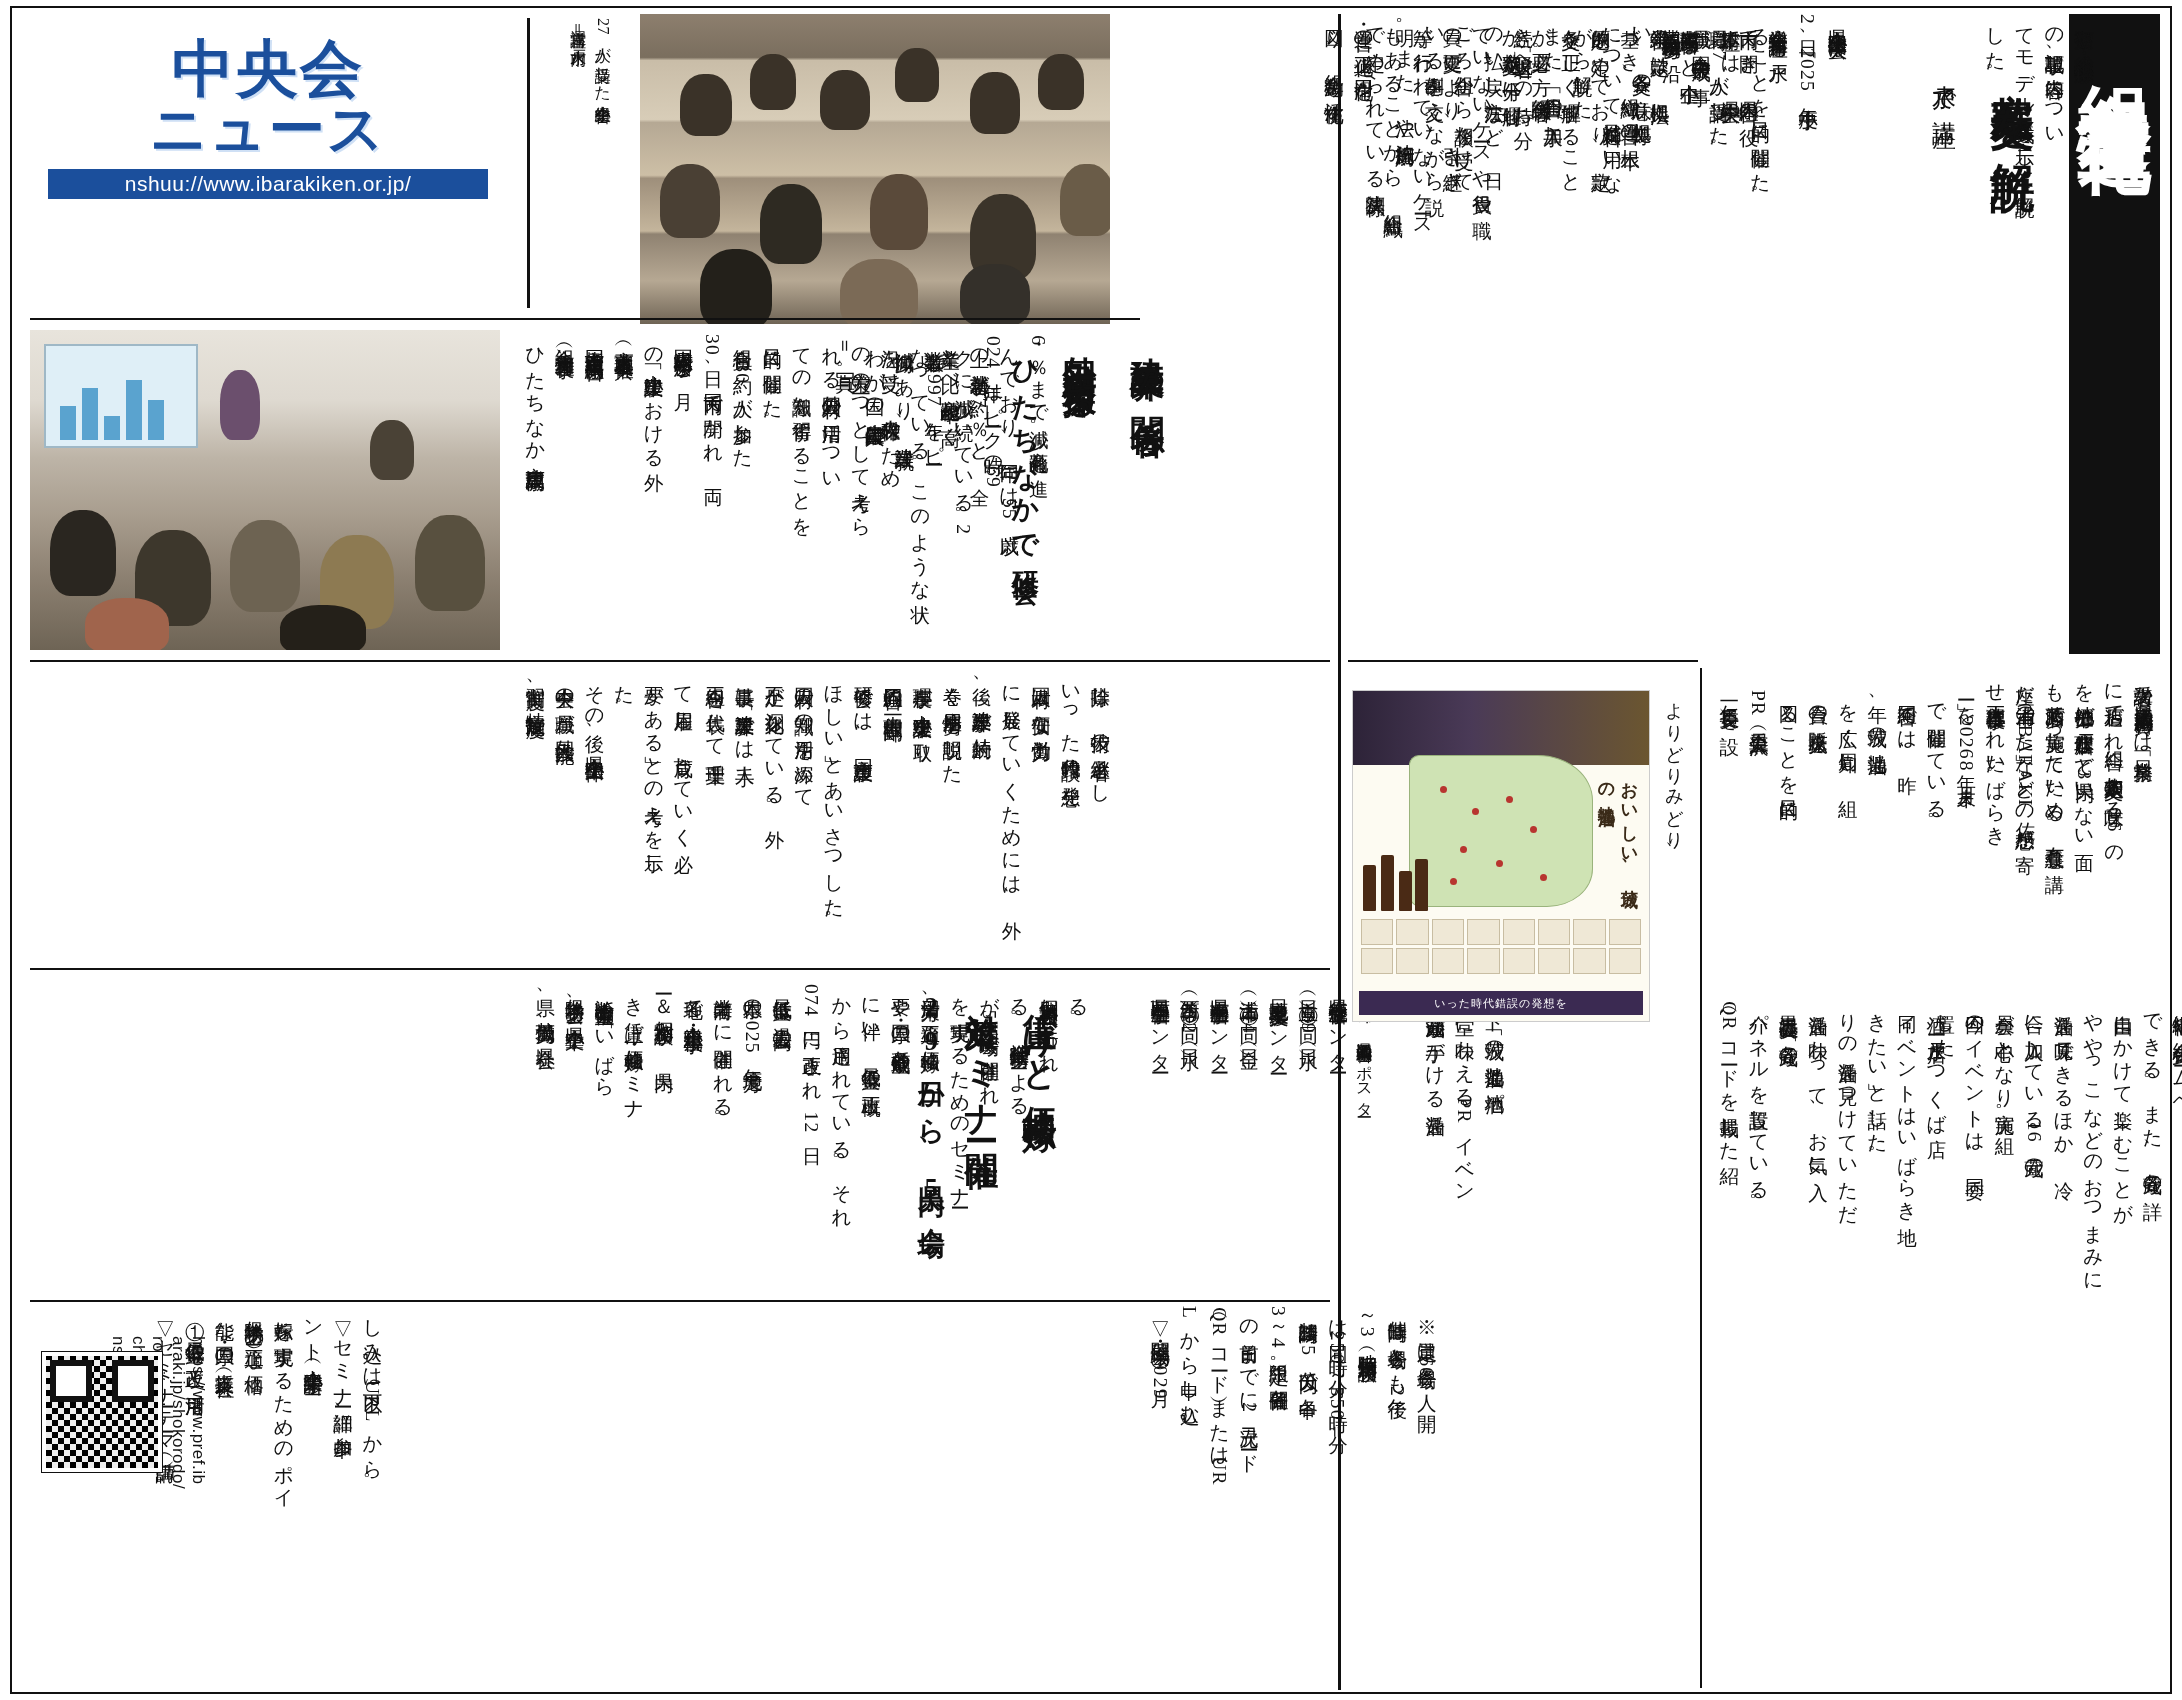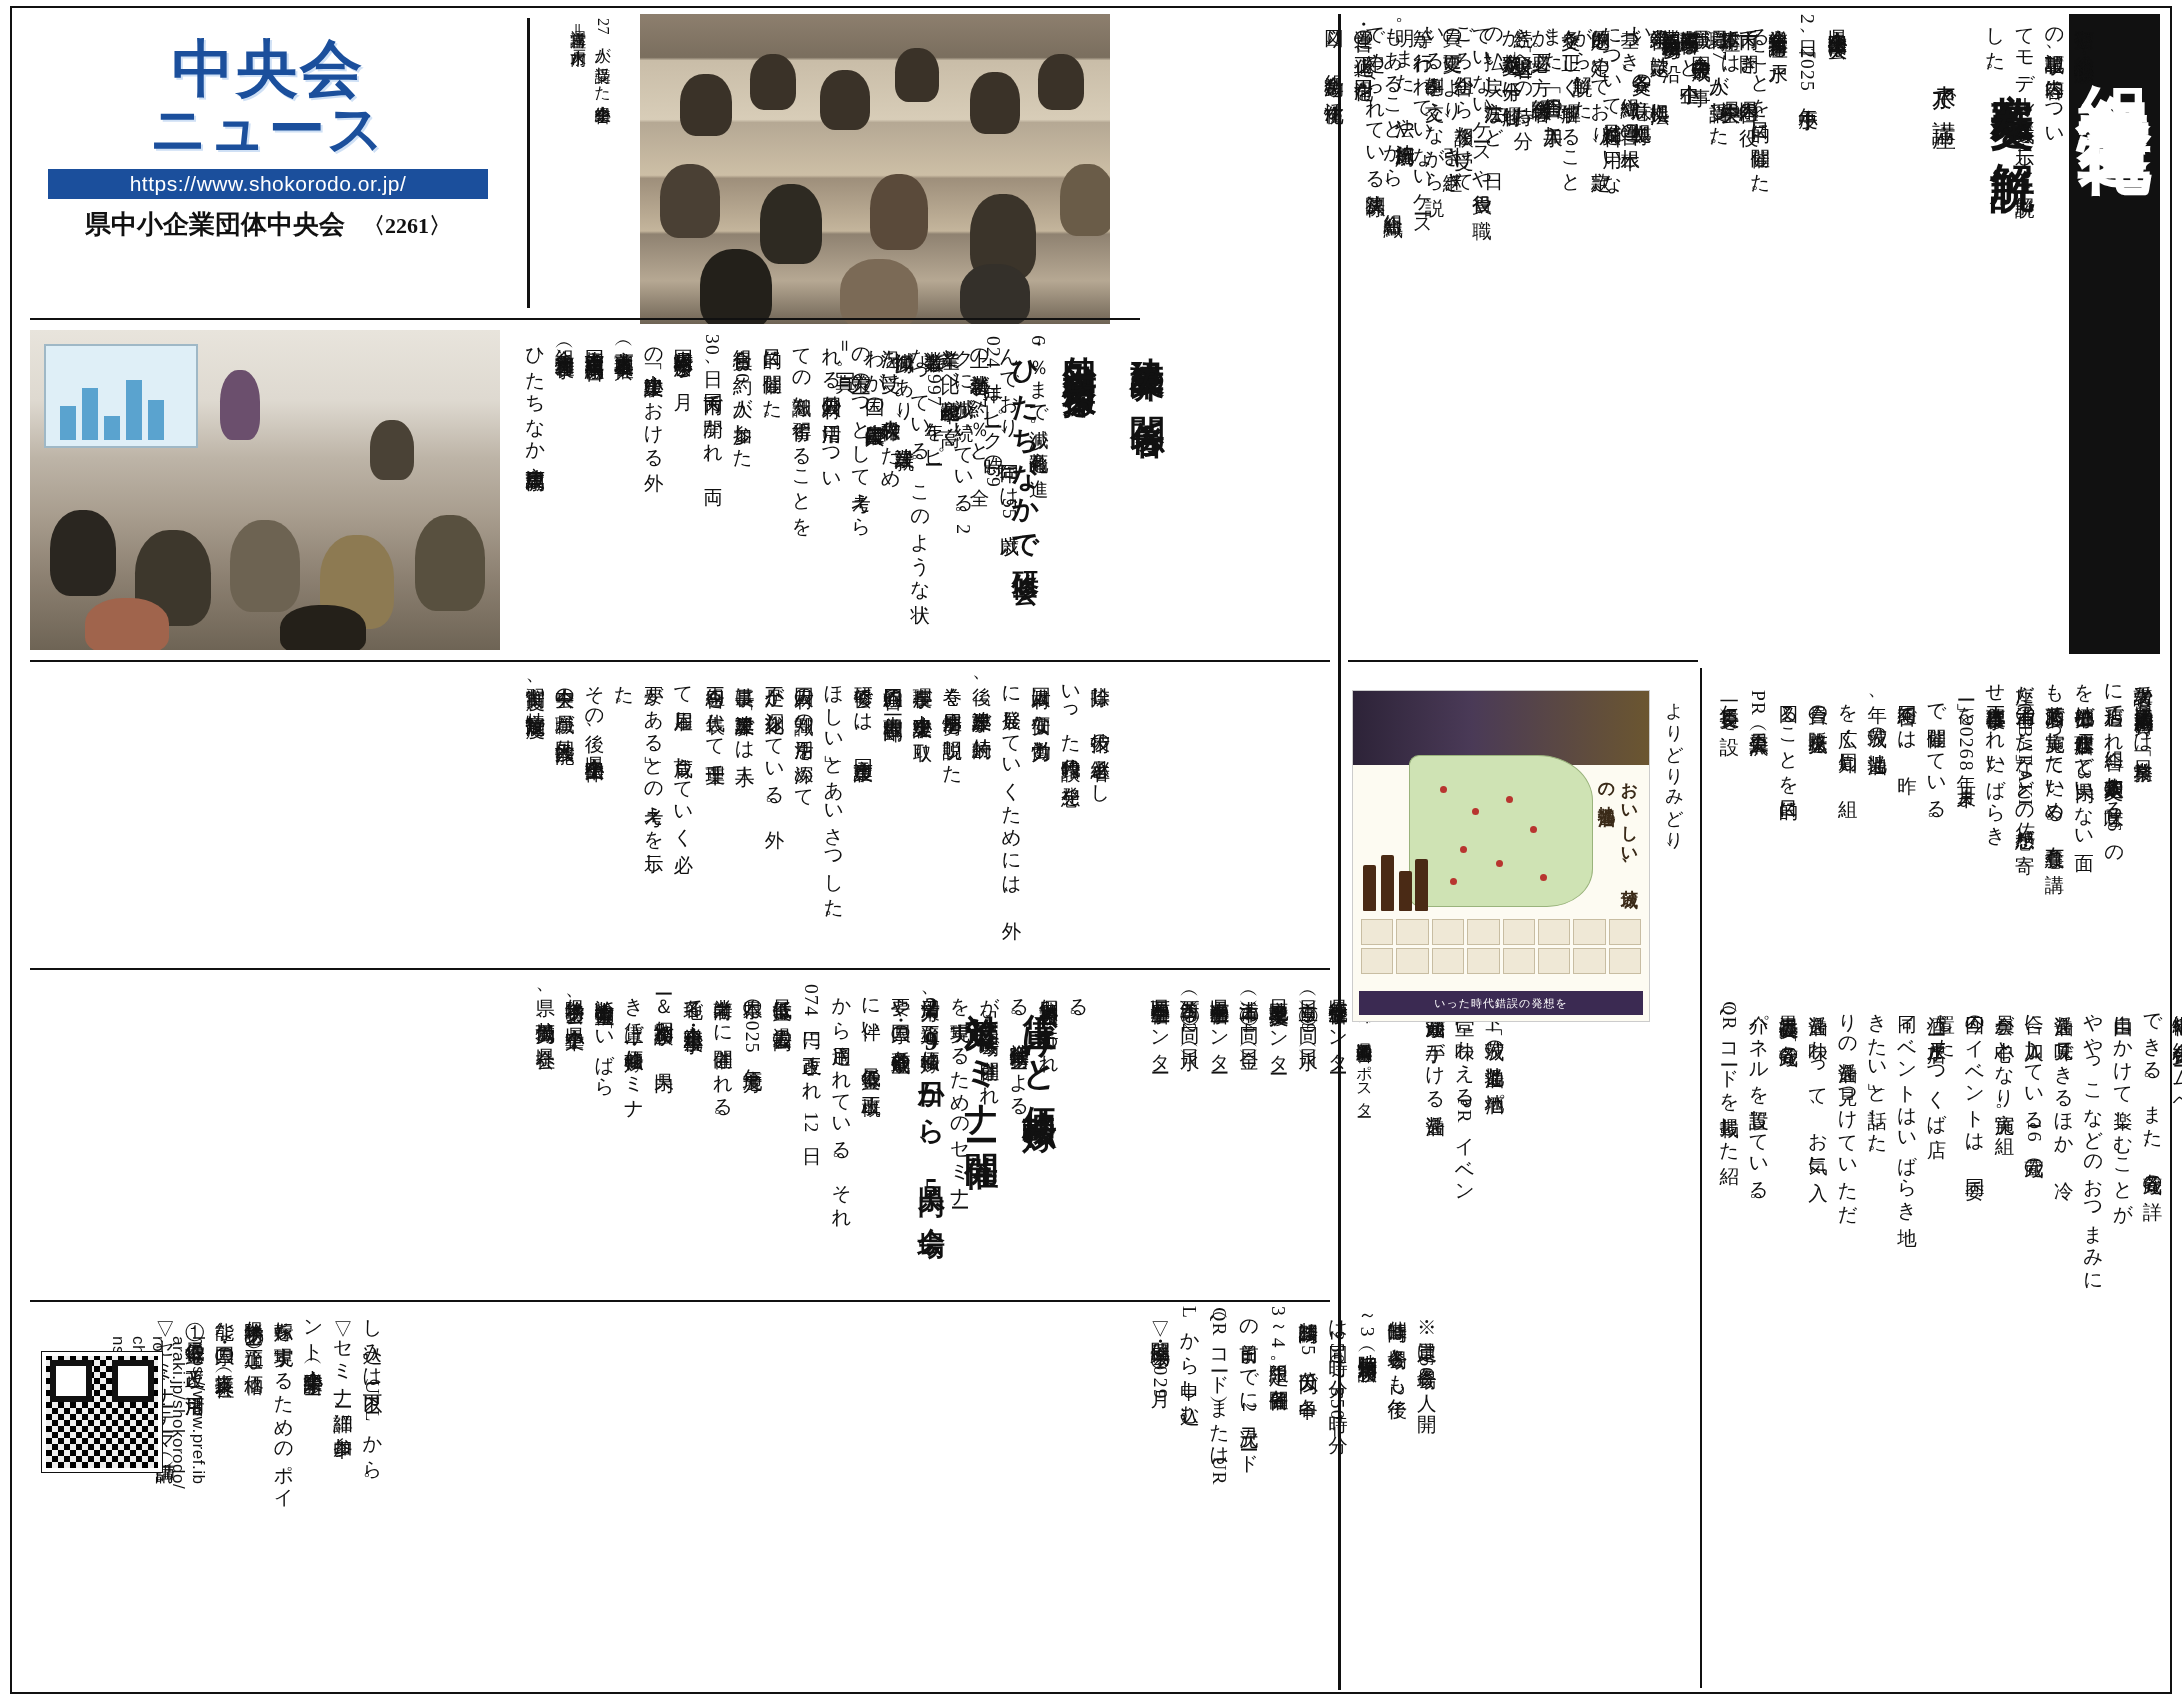--- a/index.html
+++ b/index.html
@@ -337,25 +337,21 @@
 </head>
 <body>
 
 <div class="page">
   <div class="border-frame"></div>
 
   <div class="masthead">
     <div class="logo-box">
       <div class="logo-main">中央会</div>
       <div class="logo-sub">ニュース</div>
-      <div class="logo-url">https://www.shokorodo.or.jp/</div>
-      <div class="logo-org">
-        <span>県中小企業団体中央会</span>
-        <span class="logo-no">〈2261〉</span>
-      </div>
+      <div class="logo-url">nshuu://www.ibarakiken.or.jp/</div>
     </div>
   </div>
 
   <div class="headline">
     <div class="headline-main">
       <div class="v">組合運営適正化へ</div>
     </div>
     <div class="headline-sub">
       <div class="v">定款条文を解説</div>
     </div>

